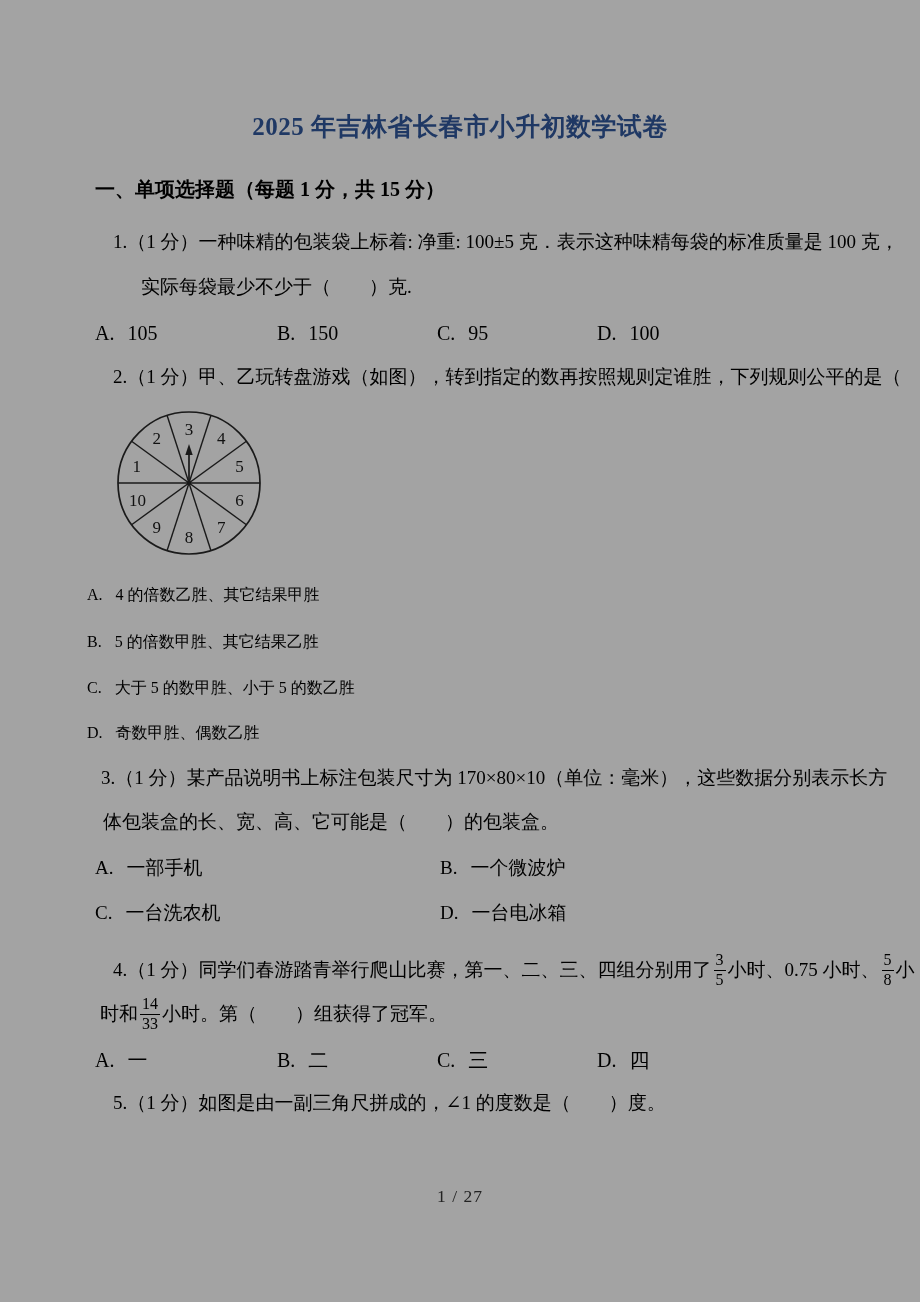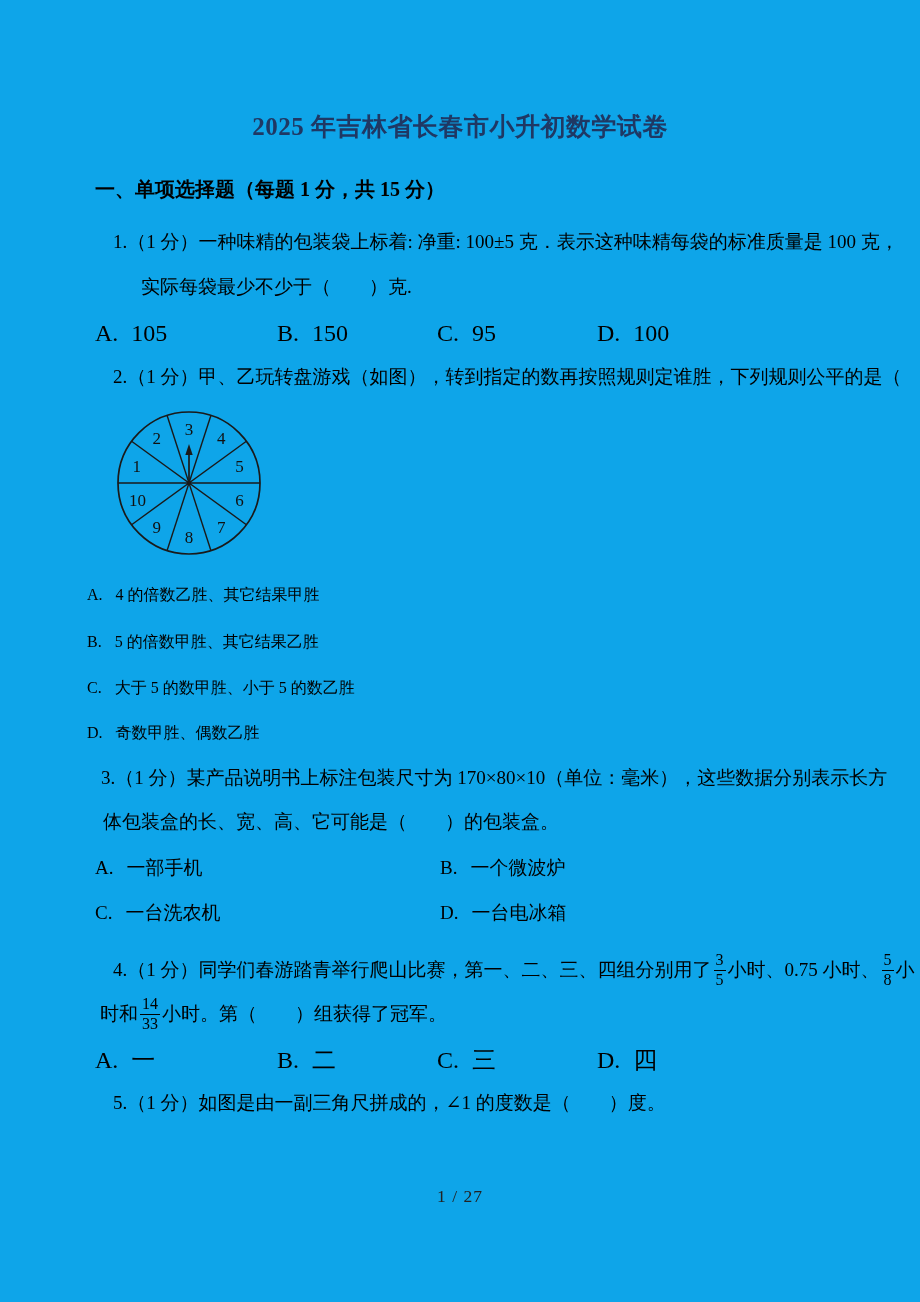--- a/index.html
+++ b/index.html
@@ -1,37 +1,37 @@
 <!DOCTYPE html>
 <html><head>
 <meta charset="utf-8">
 <style>
   html,body{margin:0;padding:0;}
   body{
     width:920px;height:1302px;background:#ffffff;
     font-family:"Liberation Serif","DejaVu Serif",serif;
     color:#000000;position:relative;overflow:hidden;
   }
-  .page{position:absolute;inset:0;background:#0ea5e9;}
+  .page{position:absolute;inset:0;background:#a3a3a3;}
   .doc-title{
     position:absolute;top:110px;left:0;right:0;margin:0;
     text-align:center;font-size:25px;font-weight:bold;color:#1f3864;
     letter-spacing:0.5px;white-space:pre;
   }
   .section-heading{
     position:absolute;top:176px;left:95px;margin:0;
     font-size:20px;font-weight:bold;color:#000;white-space:pre;
   }
   .line{
     position:absolute;font-size:19px;line-height:24px;white-space:pre;color:#000;
   }
   .optrow4{
     position:absolute;left:95px;display:grid;
     grid-template-columns:182px 160px 160px auto;
-    font-size:24px;line-height:24px;
+    font-size:20px;line-height:24px;
   }
   .optrow2{
     position:absolute;left:95px;display:grid;
     grid-template-columns:345px auto;
     font-size:19px;line-height:24px;
   }
   .optcol{position:absolute;left:87px;font-size:16px;line-height:24px;}
   .opt{white-space:pre;}
   .opt-label{margin-right:13px;}
   .fracline{

